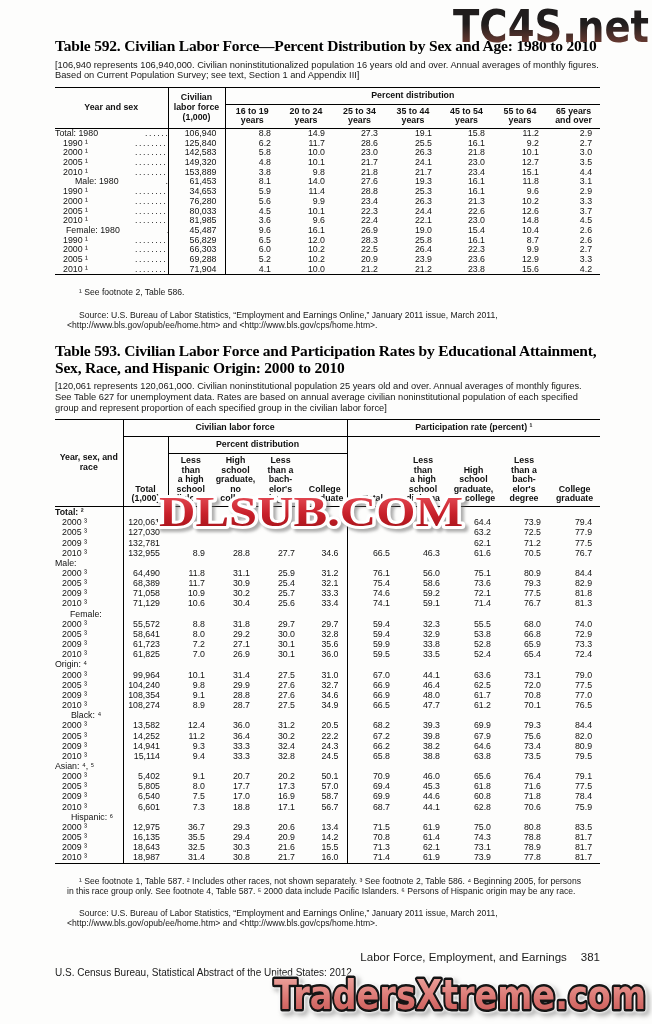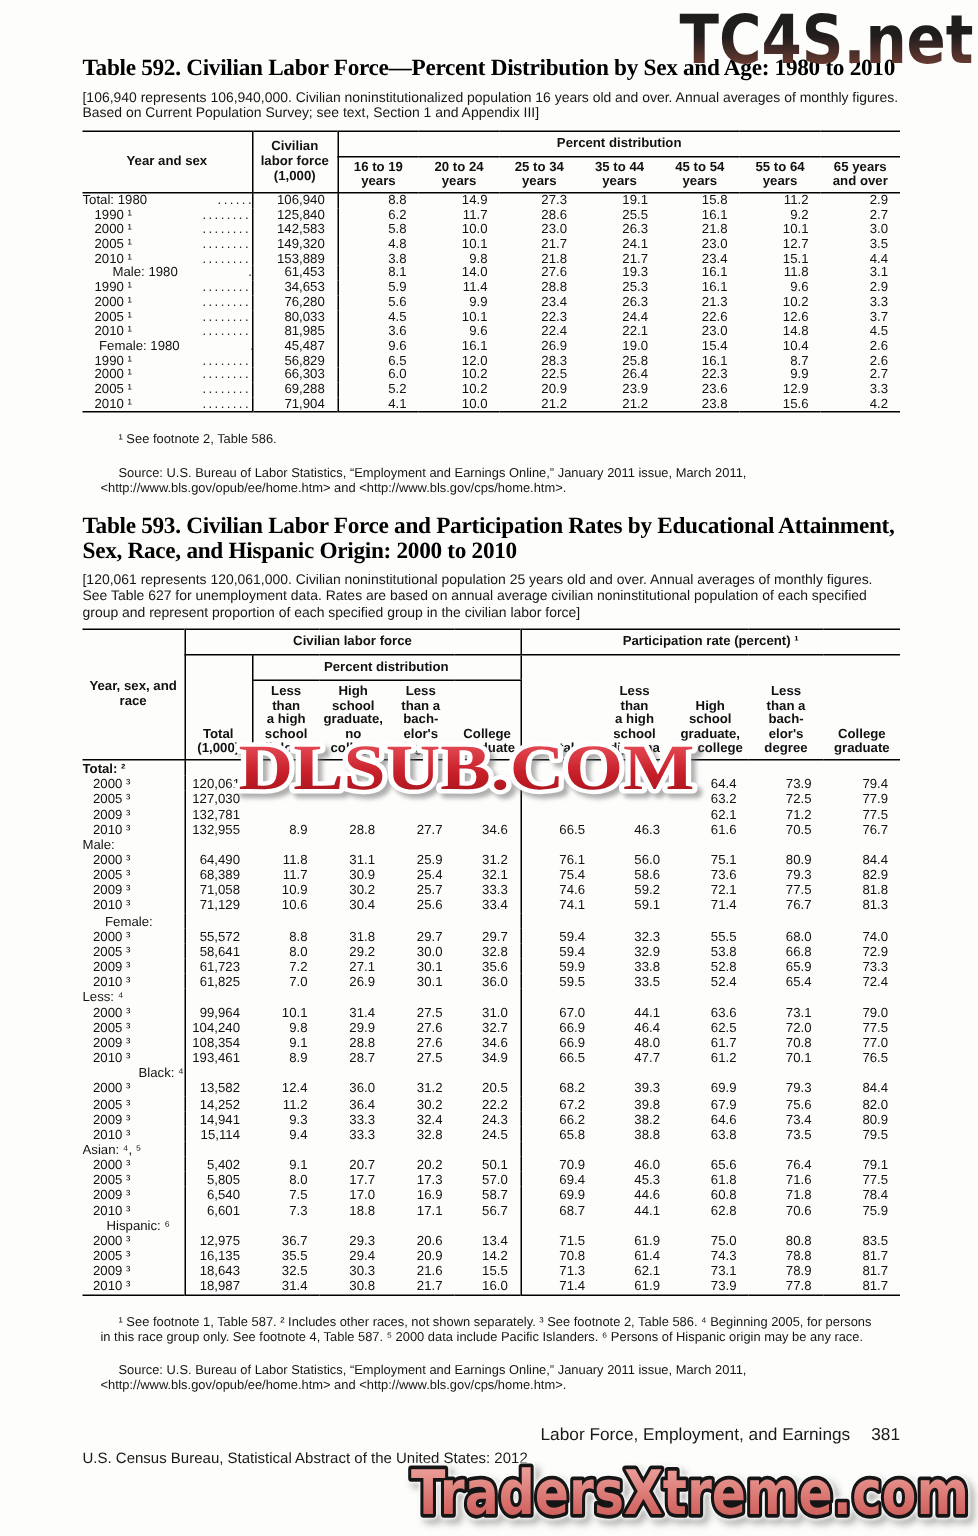--- a/index.html
+++ b/index.html
@@ -711,21 +711,21 @@
           <td class="num">59.5</td>
           <td class="num">33.5</td>
           <td class="num">52.4</td>
           <td class="num">65.4</td>
           <td class="num">72.4</td>
         </tr>
 
         <tr>
           <td>
             <div class="lblflex" style="padding-left: 0px;">
-              <span class="t">Less: ⁴</span>
+              <span class="t">Origin: ⁴</span>
             </div>
           </td>
           <td class="num"></td>
           <td class="num"></td>
           <td class="num"></td>
           <td class="num"></td>
           <td class="num"></td>
           <td class="num"></td>
           <td class="num"></td>
           <td class="num"></td>
@@ -790,35 +790,35 @@
           <td class="num">77.0</td>
         </tr>
 
         <tr>
           <td>
             <div class="lblflex" style="padding-left: 7px;">
               <span class="t">2010 ³</span>
               <span class="leader"></span>
             </div>
           </td>
-          <td class="num">193,461</td>
+          <td class="num">108,274</td>
           <td class="num">8.9</td>
           <td class="num">28.7</td>
           <td class="num">27.5</td>
           <td class="num">34.9</td>
           <td class="num">66.5</td>
           <td class="num">47.7</td>
           <td class="num">61.2</td>
           <td class="num">70.1</td>
           <td class="num">76.5</td>
         </tr>
 
         <tr>
           <td>
-            <div class="lblflex" style="padding-left: 16px; justify-content: flex-end;">
+            <div class="lblflex" style="padding-left: 16px;">
               <span class="t">Black: ⁴</span>
             </div>
           </td>
           <td class="num"></td>
           <td class="num"></td>
           <td class="num"></td>
           <td class="num"></td>
           <td class="num"></td>
           <td class="num"></td>
           <td class="num"></td>

